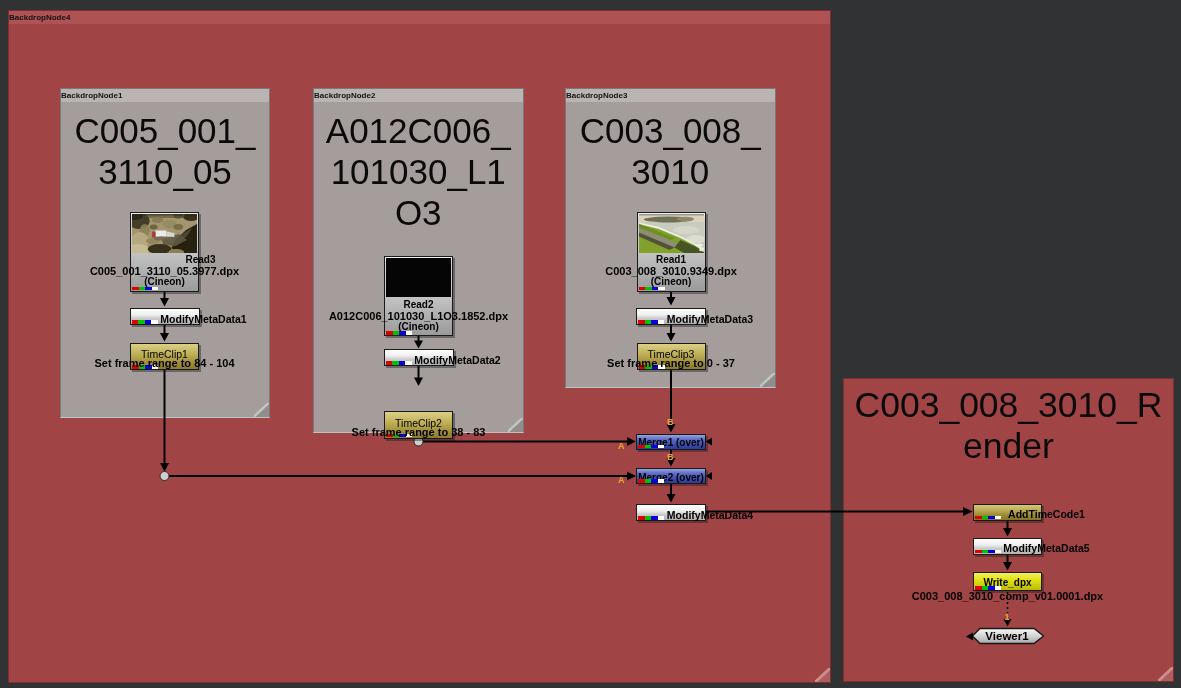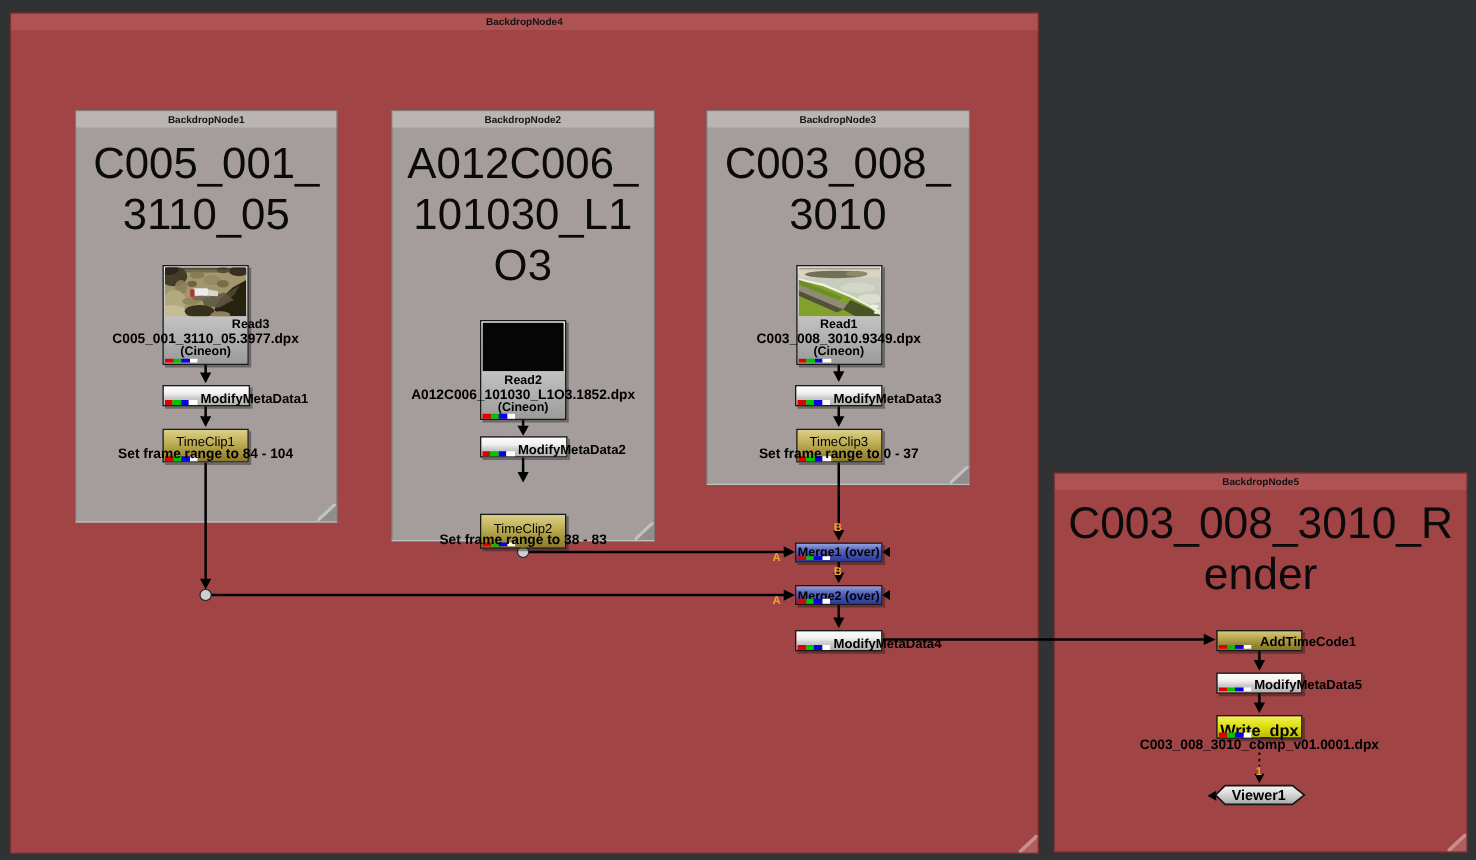--- a/index.html
+++ b/index.html
@@ -1,19 +1,19 @@
 <!DOCTYPE html>
 <html><head>
 <meta charset="utf-8">
 <style>
   * { margin:0; padding:0; box-sizing:border-box; }
   html,body { width:1181px; height:688px; overflow:hidden; }
   body { background:#313233; font-family:"Liberation Sans", sans-serif; position:relative; }
   .bd { position:absolute; }
-  .bd .hdr { height:13px; font-weight:bold; font-size:8px; text-align:center; color:#141414; line-height:13px; }
+  .bd .hdr { height:13px; font-weight:bold; font-size:8px; text-align:left; color:#141414; line-height:13px; }
   .red { background:#a14445; border:1px solid rgba(60,10,10,.35); }
   .red .hdr { background:#af5254; }
   .gray { background:#a49d9b; border:1px solid rgba(40,40,40,.30); border-bottom-color:#b9c4c3; }
   .gray .hdr { background:#bab5b3; }
   .lbl { text-align:center; color:#0a0a0a; font-size:35px; line-height:41px; padding-top:8px; letter-spacing:0; }
   .fold { position:absolute; right:0; bottom:0; width:15px; height:14px; }
   .gray .fold { background:linear-gradient(to bottom right, rgba(0,0,0,0) 40%, #bdc6c5 45%, #bdc6c5 52%, #928d8b 57%); }
   .red .fold { background:linear-gradient(to bottom right, rgba(0,0,0,0) 42%, #cc8d8e 46%, #cc8d8e 56%, #ae5e5f 60%); }
   .node { position:absolute; border:1px solid #1a1a1a; box-shadow:2px 2px 0 rgba(25,25,25,.40); text-align:center; color:#000; }
   .ovl { position:absolute; left:50%; transform:translateX(-50%); white-space:nowrap; font-weight:bold; color:#000; z-index:2; }
@@ -23,38 +23,37 @@
   .fname { top:52.5px; font-size:11px; }
   .cine  { top:63.5px; font-size:10px; width:100%; left:0; transform:none; }
   .mmd { width:70px; height:17px; background:linear-gradient(180deg,#fdfdfd 0%,#f0f0f0 38%,#cccccc 62%,#b2b2b2 100%); }
   .mmd .nm { position:absolute; top:3.5px; left:50%; transform:translateX(-50%); white-space:nowrap; font-weight:bold; font-size:10.5px; z-index:2;margin-left:39px; }
   .tc { width:69px; height:27.5px; background:linear-gradient(180deg,#dcd089 0%,#c4b45c 35%,#a5943c 70%,#8a7a2c 100%); }
   .tc .nm { display:block; padding-top:4.5px; font-weight:normal; font-size:10.5px; }
   .tc .sub { bottom:0; font-size:11px; }
   .merge { width:70px; height:16px; background:linear-gradient(180deg,#95a2de 0%,#5a68c2 35%,#3a49a8 75%,#2e3b96 100%); }
   .merge .nm { position:absolute; top:2.5px; left:50%; transform:translateX(-50%); white-space:nowrap; font-weight:bold; font-size:10px; }
   .write { width:69px; height:19px; background:linear-gradient(180deg,#f0f060 0%,#e2e218 40%,#bbbb00 100%); }
-  .write .nm { display:block; padding-top:3.5px; font-weight:bold; font-size:13px; }
+  .write .nm { display:block; padding-top:3.5px; font-weight:bold; font-size:10px; }
   .write .sub { top:17px; font-size:11px; }
   .chips { position:absolute; left:1px; bottom:0.5px; height:3.5px; width:26px; display:flex; z-index:1; }
   .chips i { display:block; width:6.5px; height:3.5px; }
   .c-r{background:#dd0300;} .c-g{background:#00c400;} .c-b{background:#0803e0;} .c-w{background:#fff;}
   svg.wires { position:absolute; left:0; top:0; z-index:5; }
   .node, .freelbl { z-index:6; }
 </style>
 </head>
 <body>
 
 <div class="bd red" style="left:8px;top:10px;width:823px;height:673px;">
   <div class="hdr">BackdropNode4</div>
   <div class="fold"></div>
 </div>
 
 <div class="bd red" style="left:843px;top:378px;width:331px;height:304px;">
-  <div class="hdr">BackdropNode5</div>
   <div class="lbl" style="padding-top:6px;font-size:35.5px;">C003_008_3010_R<br>ender</div>
   <div class="fold"></div>
 </div>
 
 <div class="bd gray" style="left:60px;top:88px;width:210px;height:330px;">
   <div class="hdr">BackdropNode1</div>
   <div class="lbl">C005_001_<br>3110_05</div>
   <div class="fold"></div>
 </div>
 <div class="bd gray" style="left:313px;top:88px;width:210.5px;height:345px;">

